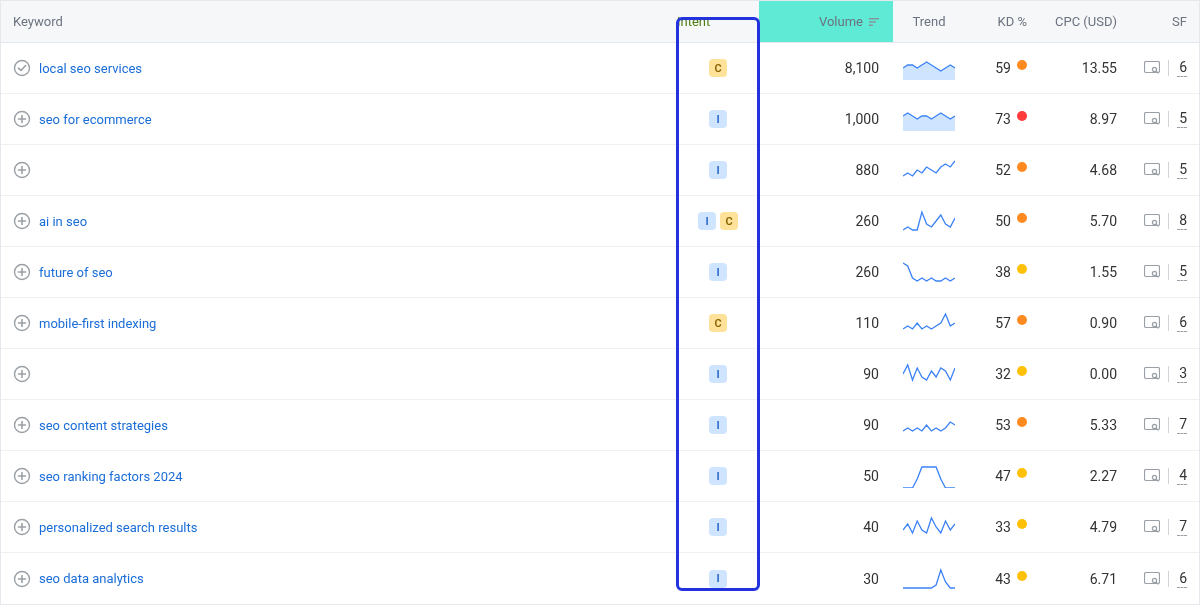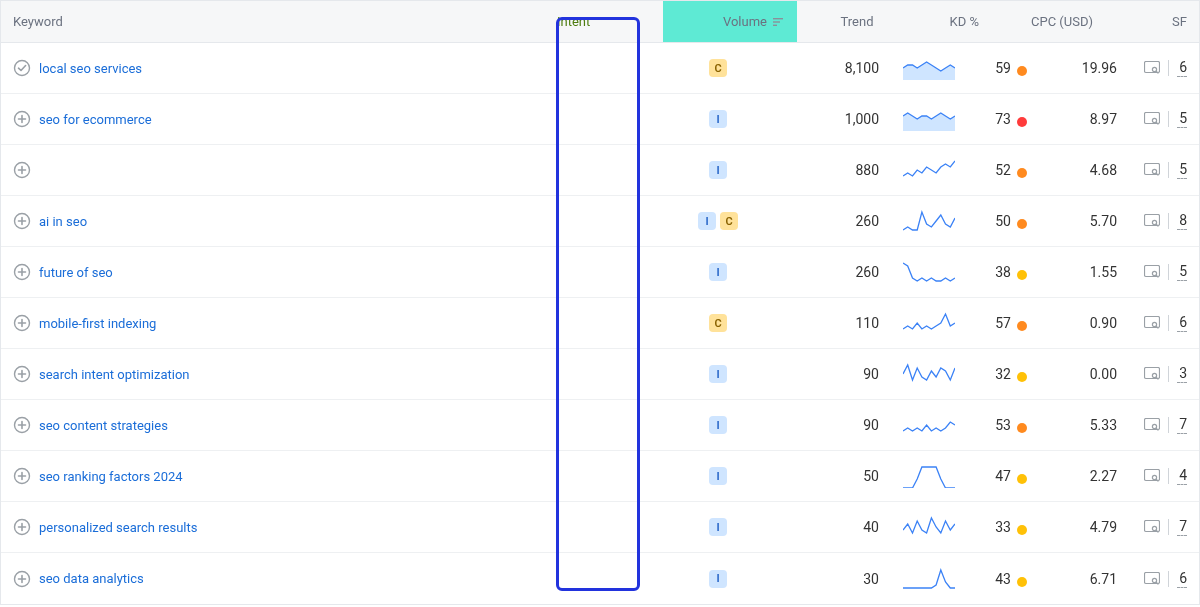--- a/index.html
+++ b/index.html
@@ -12,21 +12,20 @@
   }
   .table { width: 100%; border: 1px solid #e5e8ec; }
   .header-row {
     display: flex;
     align-items: center;
     background: #f6f7f8;
     height: 42px;
     border-bottom: 1px solid #e5e8ec;
     font-size: 13px;
     color: #6b7280;
-    gap: 24px;
   }
   .data-row {
     display: flex;
     align-items: center;
     height: 51px;
     border-bottom: 1px solid #eef0f2;
   }
   .data-row:last-child { border-bottom: none; }
   .col-keyword { flex: 1 1 auto; display: flex; align-items: center; padding-left: 12px; gap: 8px; }
   .col-intent {
@@ -77,21 +76,21 @@
   .col-trend {
     width: 72px;
     display: flex;
     align-items: center;
     justify-content: center;
   }
   .header-trend { width: 72px; text-align: center; }
   .col-kd {
     width: 70px;
     display: flex;
-    align-items: flex-end;
+    align-items: flex-start;
     justify-content: flex-end;
     gap: 6px;
     padding-right: 8px;
   }
   .header-kd { width: 70px; text-align: right; padding-right: 8px; }
   .col-cpc {
     width: 96px;
     text-align: right;
     padding-right: 14px;
   }
@@ -199,21 +198,21 @@
         <div class="col-trend">
           <svg class="sparkline" viewBox="0 0 52 24">
             <path d="M0.0,12.0 L4.7,9.0 L9.5,9.0 L14.2,12.0 L18.9,9.0 L23.6,6.0 L28.4,9.0 L33.1,12.0 L37.8,15.0 L42.5,12.0 L47.3,9.0 L52.0,12.0 L52,24 L0,24 Z" fill="#cfe5ff" stroke="none"></path>
             <path d="M0.0,12.0 L4.7,9.0 L9.5,9.0 L14.2,12.0 L18.9,9.0 L23.6,6.0 L28.4,9.0 L33.1,12.0 L37.8,15.0 L42.5,12.0 L47.3,9.0 L52.0,12.0" fill="none" stroke="#3b82f6" stroke-width="1.3"></path>
           </svg>
         </div>
         <div class="col-kd">
           <span>59</span>
           <span class="kd-dot" style="background:#ff8a1f"></span>
         </div>
-        <div class="col-cpc">19.96</div>
+        <div class="col-cpc">13.55</div>
         <div class="col-sf">
           <span class="sf-serpicon">
             <svg width="16" height="14" viewBox="0 0 16 14">
               <rect x="0.5" y="0.5" width="15" height="11" rx="1.5" fill="none" stroke="#9aa0a6" stroke-width="1.2"></rect>
               <circle cx="10.5" cy="8.5" r="2.1" fill="none" stroke="#9aa0a6" stroke-width="1.2"></circle>
               <line x1="12.1" y1="10.1" x2="14" y2="12" stroke="#9aa0a6" stroke-width="1.2" stroke-linecap="round"></line>
             </svg>
           </span>
           <span class="sf-divider"></span>
           <span class="sf-count">6</span>
@@ -401,21 +400,20 @@
         </div>
       </div>
       <div class="data-row">
         <div class="col-keyword">
           <span class="row-icon">
             <svg width="18" height="18" viewBox="0 0 18 18">
               <circle cx="9" cy="9" r="7.5" fill="none" stroke="#9aa0a6" stroke-width="1.4"></circle>
               <path d="M9 5.5 V12.5 M5.5 9 H12.5" stroke="#9aa0a6" stroke-width="1.6" stroke-linecap="round"></path>
             </svg>
           </span>
-          <span class="kw-link">search intent optimization</span>
         </div>
         <div class="col-intent">
           <span class="intent-badge intent-I">I</span>
         </div>
         <div class="col-volume">90</div>
         <div class="col-trend">
           <svg class="sparkline" viewBox="0 0 52 24">
             <path d="M0.0,12.0 L4.7,3.0 L9.5,18.0 L14.2,6.0 L18.9,15.0 L23.6,18.0 L28.4,9.0 L33.1,15.0 L37.8,6.0 L42.5,9.0 L47.3,18.0 L52.0,6.0" fill="none" stroke="#3b82f6" stroke-width="1.3"></path>
           </svg>
         </div>

